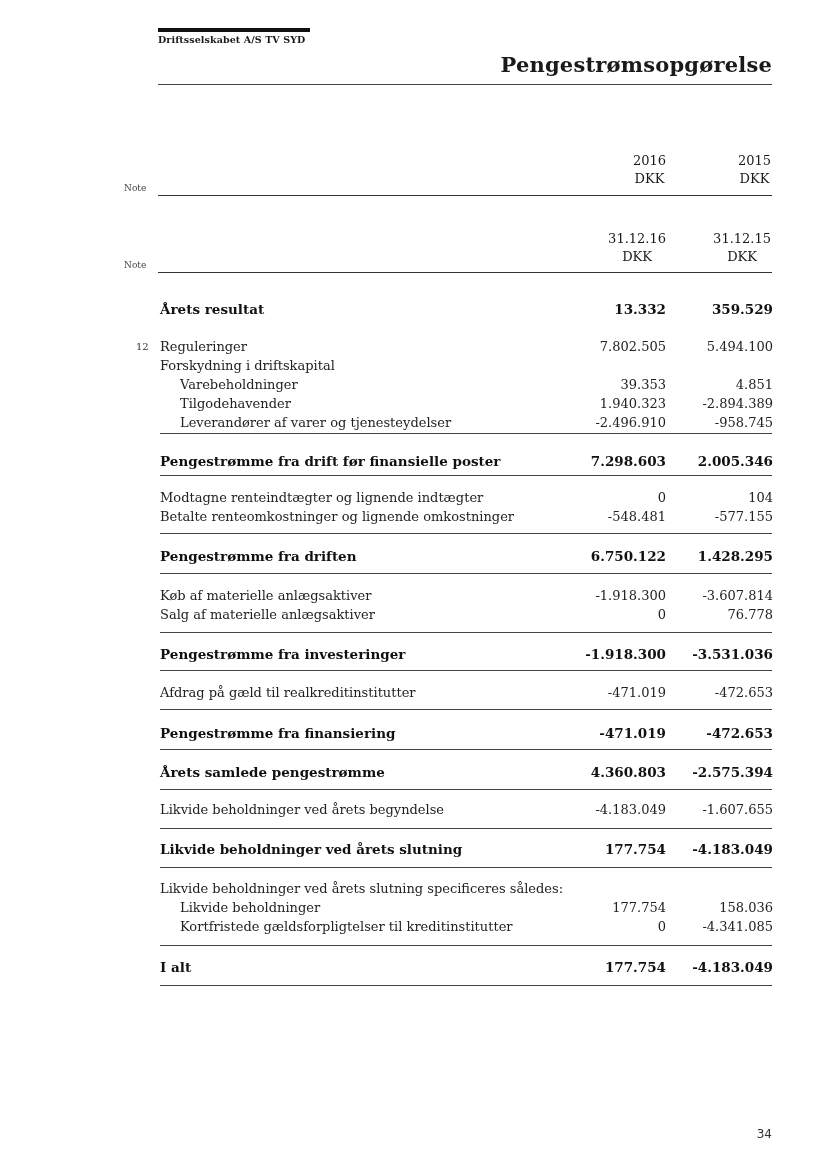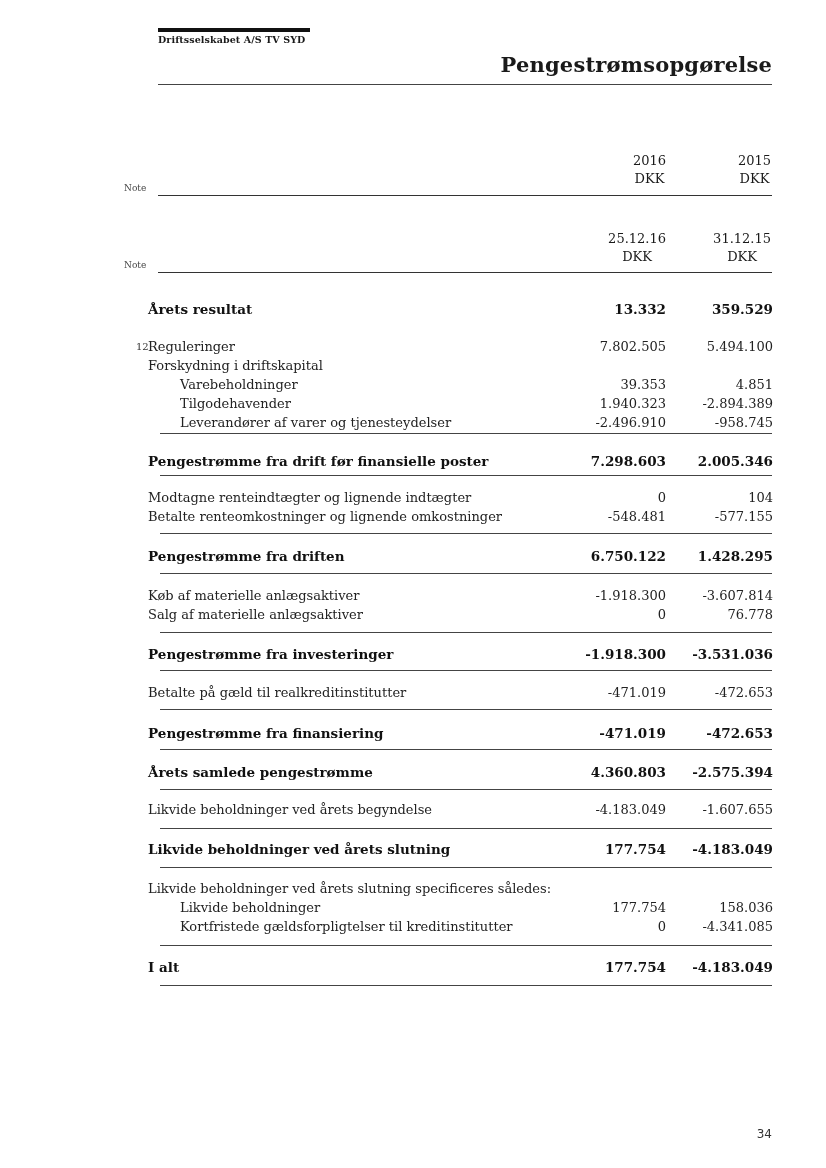--- a/index.html
+++ b/index.html
@@ -12,21 +12,21 @@
 
   .hdr { position: absolute; left: 0; right: 0; }
   .hdr .note { position: absolute; left: 124px; font-size: 9px; color: #444; }
   .hdr .c1, .hdr .c2 { position: absolute; text-align: center; font-size: 13px; line-height: 18px; font-weight: 300; }
   .hdr .c1 { right: 160px; }
   .hdr .c2 { right: 55px; }
   .hdr .rule { position: absolute; left: 158px; right: 54px; height: 1px; background: #333; }
 
   .row { position: absolute; left: 0; right: 0; height: 18px; font-size: 13px; line-height: 18px; }
   .row .note { position: absolute; left: 136px; font-size: 10px; color: #333; }
-  .row .label { position: absolute; left: 148px; white-space: nowrap; color: #222; }
+  .row .label { position: absolute; left: 160px; white-space: nowrap; color: #222; }
   .row .label.ind { left: 180px; }
   .row .v1, .row .v2 { position: absolute; text-align: right; color: #222; }
   .row .v1 { right: 160px; }
   .row .v2 { right: 53px; }
   .row.bold { font-weight: bold; font-size: 13.5px; }
   .row.bold .label, .row.bold .v1, .row.bold .v2 { color: #111; }
   .rule { position: absolute; left: 160px; right: 54px; height: 1px; background: #444; }
   .pagenum { position: absolute; right: 54px; top: 1127px; font-size: 12px; font-family: "DejaVu Sans", sans-serif; color: #333; }
 </style>
 </head>
@@ -46,21 +46,21 @@
   <div class="c2">
     <div>2015</div>
     <div>DKK</div>
   </div>
   <div class="rule" style="top:43px;"></div>
 </div>
 
 <div class="hdr" style="top:230px;">
   <span class="note" style="top:30px;">Note</span>
   <div class="c1">
-    <div>25.12.16</div>
+    <div>31.12.16</div>
     <div>DKK</div>
   </div>
   <div class="c2">
     <div>31.12.15</div>
     <div>DKK</div>
   </div>
   <div class="rule" style="top:42px;"></div>
 </div>
 
 <div id="rows">
@@ -137,21 +137,21 @@
       <span class="v2">76.778</span>
     </div>
     <div class="row bold" style="top: 645px;">
       <span class="note"></span>
       <span class="label">Pengestrømme fra investeringer</span>
       <span class="v1">-1.918.300</span>
       <span class="v2">-3.531.036</span>
     </div>
     <div class="row" style="top: 684px;">
       <span class="note"></span>
-      <span class="label">Betalte på gæld til realkreditinstitutter</span>
+      <span class="label">Afdrag på gæld til realkreditinstitutter</span>
       <span class="v1">-471.019</span>
       <span class="v2">-472.653</span>
     </div>
     <div class="row bold" style="top: 724px;">
       <span class="note"></span>
       <span class="label">Pengestrømme fra finansiering</span>
       <span class="v1">-471.019</span>
       <span class="v2">-472.653</span>
     </div>
     <div class="row bold" style="top: 763px;">

